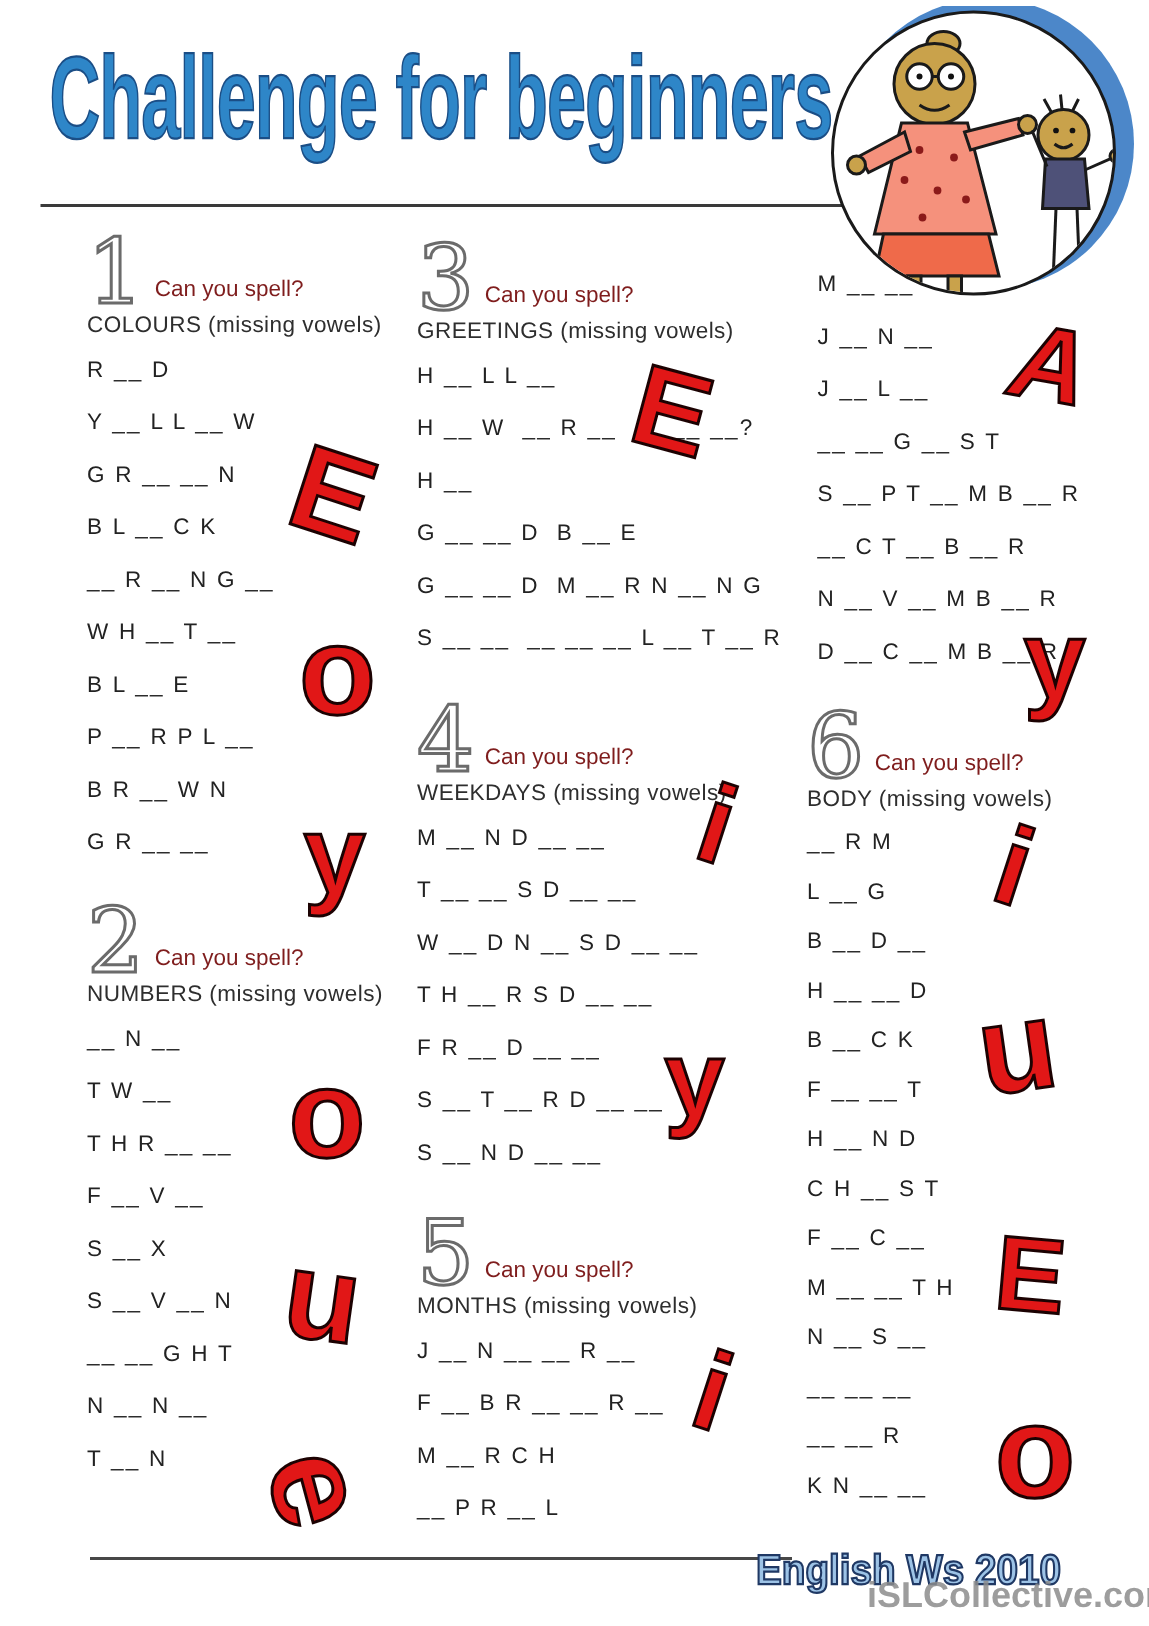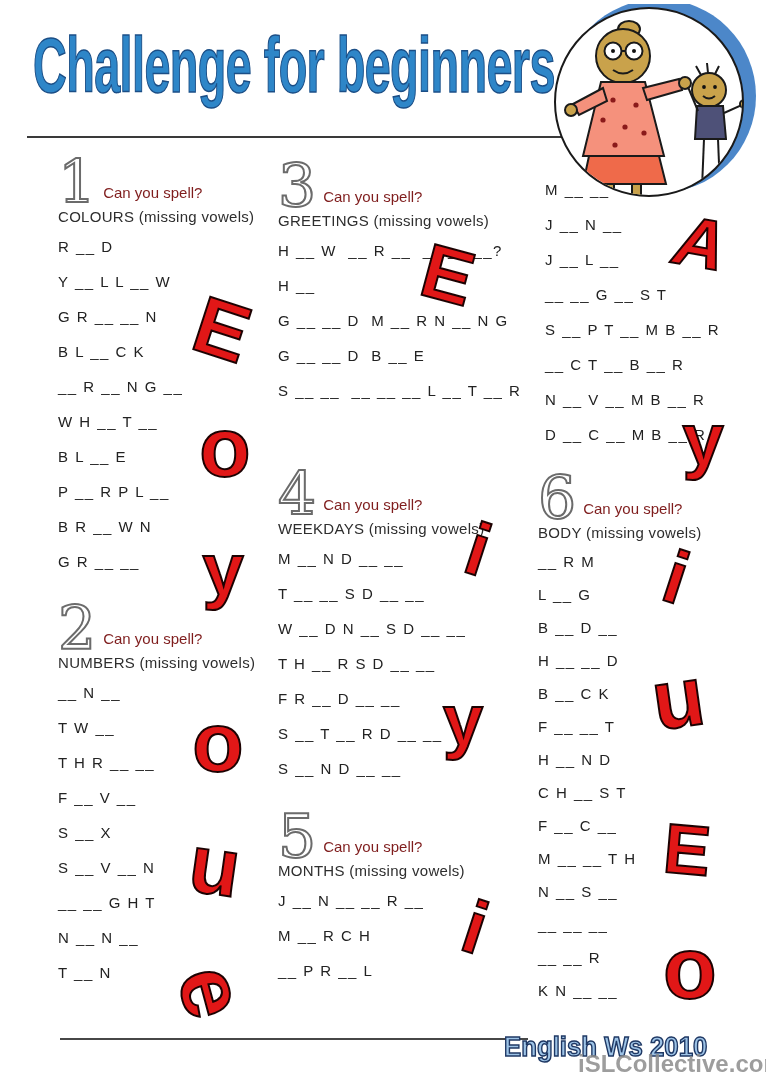--- a/index.html
+++ b/index.html
@@ -153,24 +153,25 @@
       </div>
   </section>
 
   <section class="exercise" style="left:278px;top:160px">
     <div class="ex-head">
       <span class="ex-num">3</span>
       <span class="ex-prompt">Can you spell?</span>
     </div>
     <div class="ex-category">GREETINGS (missing vowels)</div>
     <div class="word-list">
+        <div class="word-line">H __ L L __</div>
         <div class="word-line">H __ W  __ R __  __ __ __?</div>
         <div class="word-line">H __</div>
+        <div class="word-line">G __ __ D  B __ E</div>
         <div class="word-line">G __ __ D  M __ R N __ N G</div>
-        <div class="word-line">G __ __ D  B __ E</div>
         <div class="word-line">S __ __  __ __ __ L __ T __ R</div>
       </div>
   </section>
 
   <section class="exercise" style="left:278px;top:468px">
     <div class="ex-head">
       <span class="ex-num">4</span>
       <span class="ex-prompt">Can you spell?</span>
     </div>
     <div class="ex-category">WEEKDAYS (missing vowels)</div>
@@ -186,20 +187,21 @@
   </section>
 
   <section class="exercise" style="left:278px;top:810px">
     <div class="ex-head">
       <span class="ex-num">5</span>
       <span class="ex-prompt">Can you spell?</span>
     </div>
     <div class="ex-category">MONTHS (missing vowels)</div>
     <div class="word-list">
         <div class="word-line">J __ N __ __ R __</div>
+        <div class="word-line">F __ B R __ __ R __</div>
         <div class="word-line">M __ R C H</div>
         <div class="word-line">__ P R __ L</div>
       </div>
   </section>
 
   <section class="exercise months-cont" style="left:545px;top:172px">
     <div class="word-list">
         <div class="word-line">M __ __</div>
         <div class="word-line">J __ N __</div>
         <div class="word-line">J __ L __</div>

